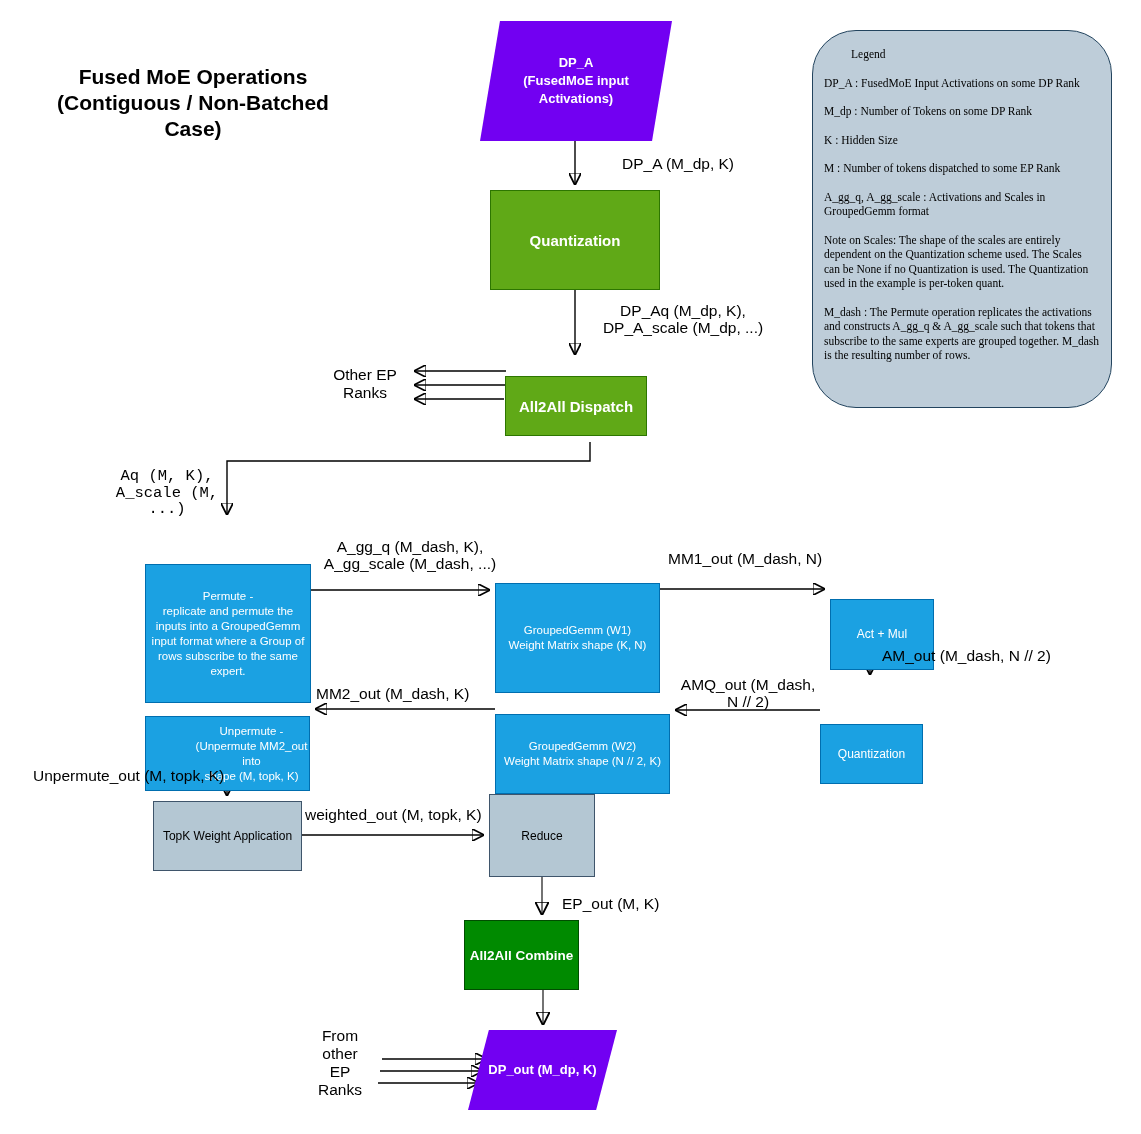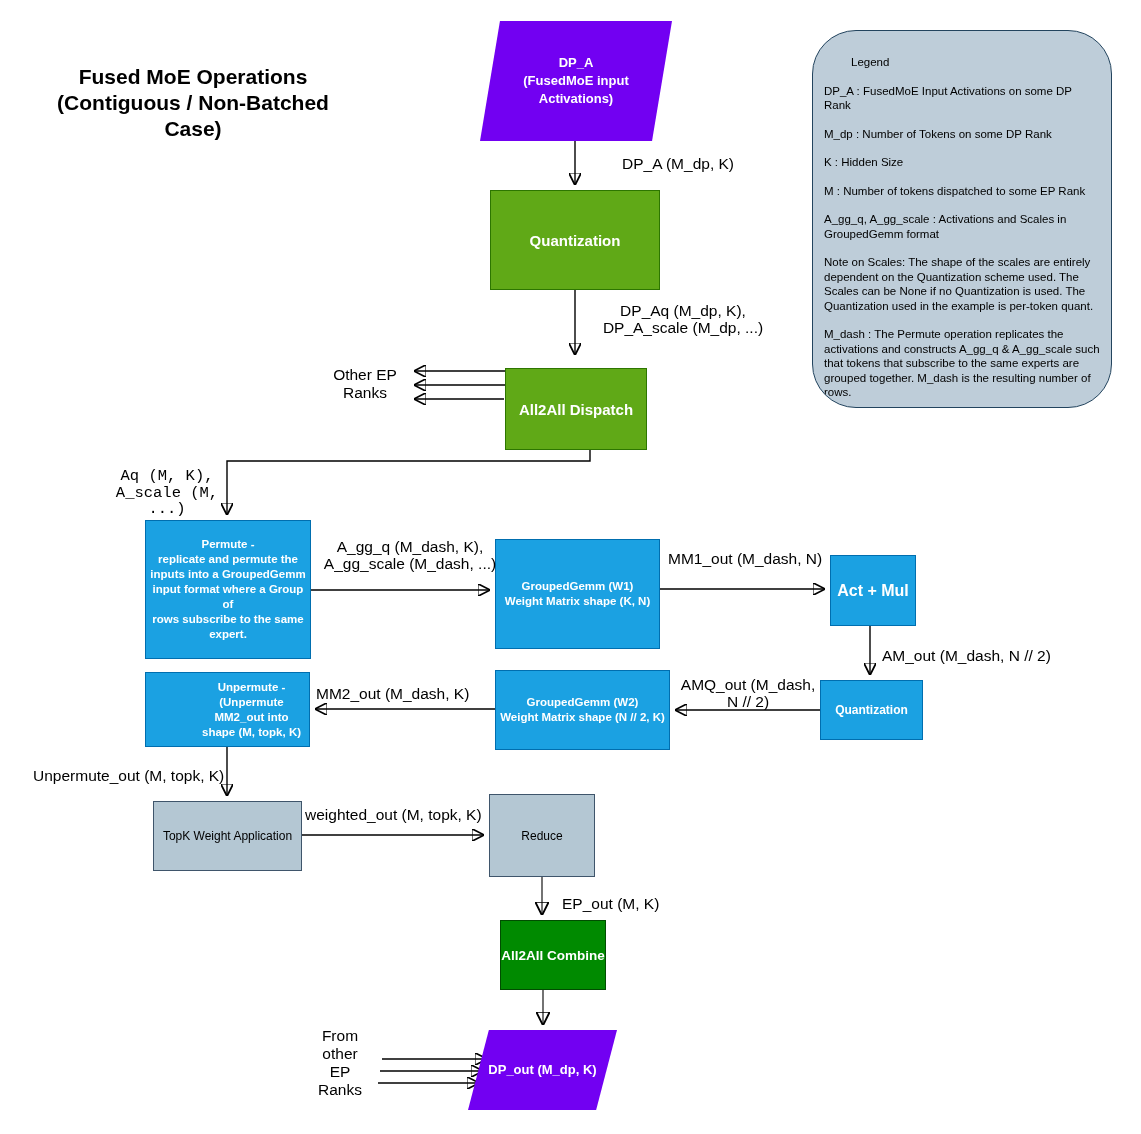--- a/index.html
+++ b/index.html
@@ -6,35 +6,35 @@
   #canvas {
     position:relative; width:1141px; height:1134px;
     font-family:"Liberation Sans", sans-serif; color:#000; overflow:hidden;
     background:#ffffff;
   }
   .node {
     position:absolute; display:flex; align-items:center; justify-content:center;
     text-align:center; box-sizing:border-box; white-space:pre-line;
   }
   .green  { background:var(--green); border:1px solid var(--green-border); color:#fff; font-weight:bold; font-size:15px; }
-  .blue   { background:var(--blue);  border:1px solid var(--blue-border);  color:#fff; font-weight:bold; font-size:11.5px; line-height:15px; }
+  .blue   { background:var(--blue);  border:1px solid var(--blue-border);  color:#fff; font-weight:normal; font-size:11.5px; line-height:15px;margin-top:44px; }
   .grayb  { background:var(--gray);  border:1.5px solid var(--gray-border); color:#000; font-size:12px; }
   .dgreen { background:var(--dark-green); border:1.5px solid var(--dark-green-border); color:#fff; font-weight:bold; font-size:13.5px; }
   .para   { background:var(--purple); color:#fff; font-weight:bold; font-size:13px; line-height:18px; }
   .elabel { position:absolute; font-size:15.5px; line-height:16.5px; white-space:pre-line; }
   .nowrap { white-space:nowrap; }
   .center { text-align:center; }
   #title  { position:absolute; left:37px; top:64px; width:312px; text-align:center;
             font-size:21px; font-weight:bold; line-height:26px; white-space:pre-line; }
   #legend {
     position:absolute; left:812px; top:30px; width:300px; height:378px; box-sizing:border-box;
     background:var(--legend-bg); border:1.5px solid var(--legend-border); border-radius:44px;
     padding:16px 11px 10px 11px; font-size:11.5px; line-height:14.5px; overflow:hidden;
   }
-  #legend p { margin:8px 0 14px 0; }
+  #legend p { margin:0 0 14px 0;font-family:Liberation Serif, serif; }
   #legend .legend-title { margin-left:27px; }
   #edges { position:absolute; left:0; top:0; pointer-events:none; }
   #edges path { fill:none; stroke:#000; stroke-width:1.4px; }
   #edges path.gray { stroke:#5b5b5b; stroke-width:1.7px; }
 </style>
 </head>
 <body>
 
 <div id="canvas">
 
@@ -69,48 +69,48 @@
 
   <div id="title">Fused MoE Operations
 (Contiguous / Non-Batched Case)</div>
 
   <div class="node para" style="left:480px; top:21px; width:192px; height:120px; clip-path:polygon(10.4% 0, 100% 0, 89.6% 100%, 0 100%);">DP_A
 (FusedMoE input
 Activations)</div>
 
   <div class="node green" style="left:490px; top:190px; width:170px; height:100px;">Quantization</div>
 
-  <div class="node green" style="left:505px; top:368px; width:142px; height:82px;">All2All Dispatch</div>
+  <div class="node green" style="left:505px; top:376px; width:142px; height:60px;">All2All Dispatch</div>
 
   <div class="node blue" style="left:145px; top:520px; width:166px; height:139px;">Permute -
 replicate and permute the
 inputs into a GroupedGemm
 input format where a Group of
 rows subscribe to the same
 expert.</div>
 
   <div class="node blue" style="left:495px; top:539px; width:165px; height:110px;">GroupedGemm (W1)
 Weight Matrix shape (K, N)</div>
 
-  <div class="node blue" style="left:830px; top:555px; width:86px; height:71px; font-size:16px;">Act + Mul</div>
+  <div class="node blue" style="left:830px; top:555px; width:104px; height:71px; font-size:12px;">Act + Mul</div>
 
   <div class="node blue" style="left:820px; top:680px; width:103px; height:60px; font-size:12px;">Quantization</div>
 
   <div class="node blue" style="left:495px; top:670px; width:175px; height:80px;">GroupedGemm (W2)
 Weight Matrix shape (N // 2, K)</div>
 
   <div class="node blue" style="left:145px; top:672px; width:165px; height:75px;padding-left:48px;">Unpermute -
 (Unpermute MM2_out  into
 shape (M, topk, K)</div>
 
   <div class="node grayb" style="left:153px; top:801px; width:149px; height:70px;">TopK Weight Application</div>
 
   <div class="node grayb" style="left:489px; top:794px; width:106px; height:83px;">Reduce</div>
 
-  <div class="node dgreen" style="left:500px; top:920px; width:106px; height:70px;">All2All Combine</div>
+  <div class="node dgreen" style="left:464px; top:920px; width:115px; height:70px;">All2All Combine</div>
 
   <div class="node para" style="left:468px; top:1030px; width:149px; height:80px; clip-path:polygon(14% 0, 100% 0, 86% 100%, 0 100%);">DP_out (M_dp, K)</div>
 
   <div class="elabel nowrap" style="left:622px; top:156px;">DP_A (M_dp, K)</div>
   <div class="elabel center" style="left:600px; top:303px; width:166px;">DP_Aq (M_dp, K),
 DP_A_scale (M_dp, ...)</div>
   <div class="elabel center" style="left:328px; top:366px; width:74px; line-height:18px;">Other EP
 Ranks</div>
   <div class="elabel center" style="left:108px; top:468px; width:118px;font-family:Liberation Mono, monospace;">Aq (M, K),
 A_scale (M, ...)</div>

